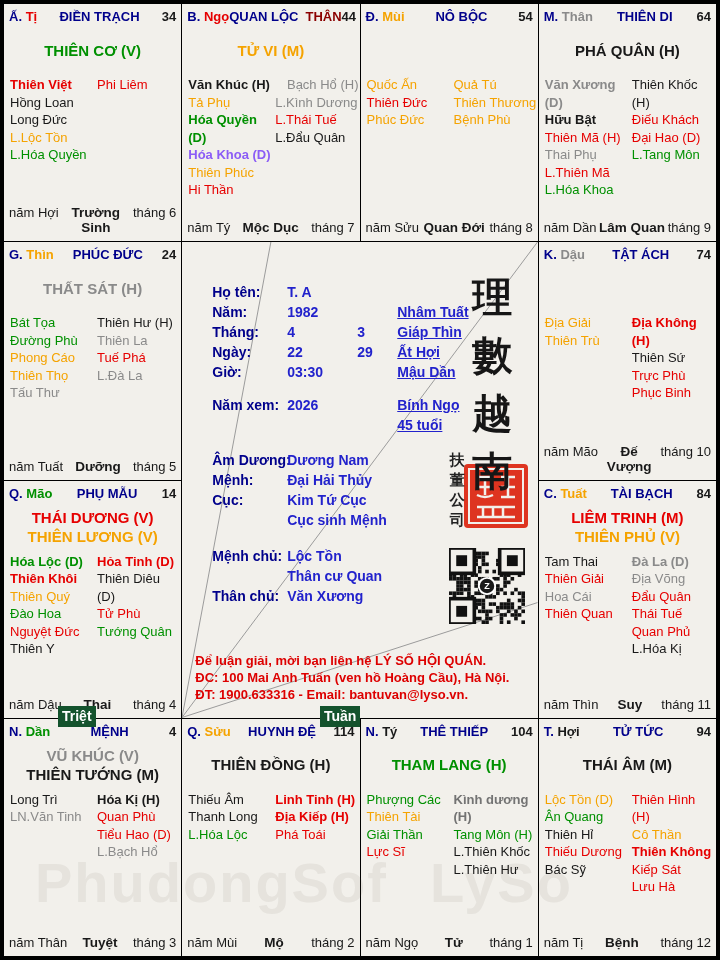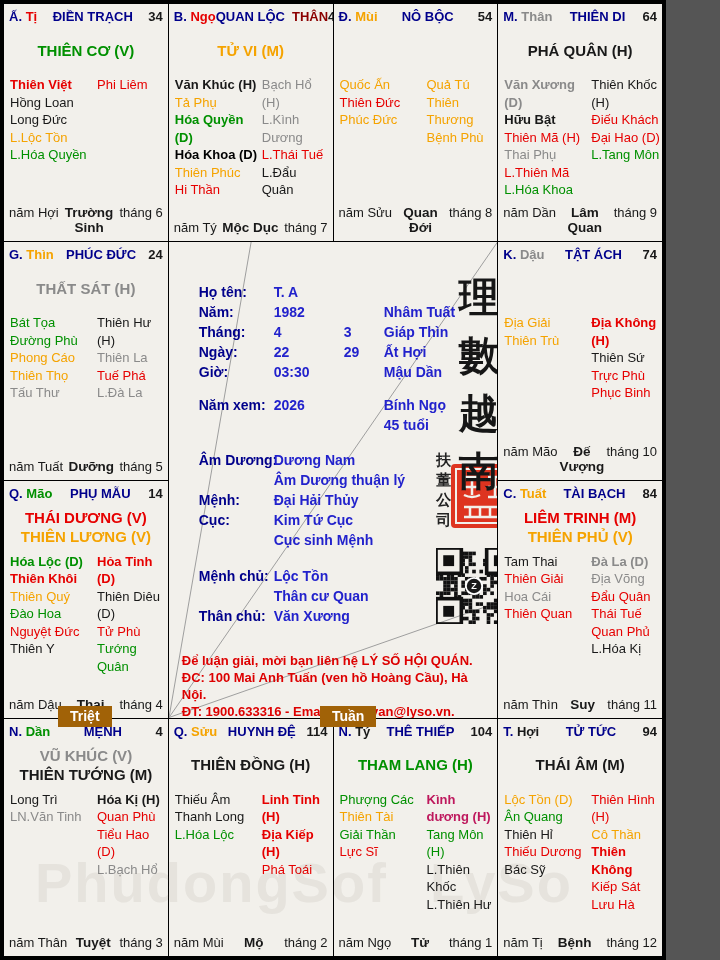--- a/index.html
+++ b/index.html
@@ -1,16 +1,16 @@
 <!DOCTYPE html>
 <html><head>
 <meta charset="utf-8">
 <style>
   html,body{margin:0;padding:0;background:#555;}
-  #stage{position:relative;width:666px;height:960px;background:#000;box-sizing:border-box;padding:4px;
+  #stage{position:relative;width:720px;height:960px;background:#000;box-sizing:border-box;padding:4px;
          font-family:"Liberation Sans","DejaVu Sans",sans-serif;}
   #grid{display:grid;width:100%;height:100%;gap:1px;
         grid-template-columns:repeat(4,1fr);grid-template-rows:repeat(4,1fr);
         grid-template-areas:"c1 c2 c3 c4" "c5 ce ce c6" "c7 ce ce c8" "c9 c10 c11 c12";}
   .cell{background:#F2F0EB;position:relative;overflow:hidden;}
   .p1{grid-area:c1}.p2{grid-area:c2}.p3{grid-area:c3}.p4{grid-area:c4}
   .p5{grid-area:c5}.p6{grid-area:c6}.p7{grid-area:c7}.p8{grid-area:c8}
   .p9{grid-area:c9}.p10{grid-area:c10}.p11{grid-area:c11}.p12{grid-area:c12}
   .pce{grid-area:ce}
   .hdr{position:absolute;top:5px;left:5px;right:5px;display:flex;align-items:baseline;
@@ -23,31 +23,31 @@
   .bot{position:absolute;left:5px;right:5px;bottom:6px;display:flex;align-items:baseline;font-size:13px;color:#191919;}
   .bot .stage{flex:1;text-align:center;font-weight:bold;font-size:13.5px;}
   
   .pce{z-index:0;}
   #fanlines{position:absolute;left:0;top:0;width:100%;height:100%;z-index:0;pointer-events:none;}
   #info{position:absolute;left:0;top:26px;right:0;z-index:2;font-size:14px;font-weight:bold;margin-top:16px;}
   .irow{position:relative;height:20px;}
   .irow .lab{position:absolute;left:30px;}
   .irow .v1{position:absolute;left:105px;}
   .irow .v2{position:absolute;left:175px;}
-  .irow .cc{position:absolute;left:215px;}
+  .irow .cc{position:absolute;left:215px;text-decoration:underline;}
   #callig{position:absolute;left:283px;top:26px;width:54px;z-index:2;text-align:center;
           font-family:"DejaVu Serif","Liberation Serif",serif;font-size:40px;line-height:58px;color:#161616;font-weight:bold;}
   #callig-small{position:absolute;left:266px;top:208px;width:18px;z-index:2;text-align:center;
           font-family:"DejaVu Serif","Liberation Serif",serif;font-size:15px;line-height:20px;color:#222;font-weight:bold;}
   #seal{position:absolute;left:281px;top:221px;z-index:1;}
   #qr{position:absolute;left:267px;top:306px;z-index:2;}
   #contact{position:absolute;left:13px;top:410px;right:4px;z-index:2;
            font-size:13px;line-height:17px;font-weight:bold;color:#DD0000;}
-  .badge{position:absolute;background:#a16207;color:#fff;font-weight:bold;font-size:14px;
-         text-align:center;padding:2px 12px;z-index:6;line-height:17px;}
+  .badge{position:absolute;background:#14532d;color:#fff;font-weight:bold;font-size:14px;
+         text-align:center;padding:2px 4px;z-index:6;line-height:17px;}
   #badge-triet{left:58px;top:706px;}
   #badge-tuan{left:320px;top:706px;}
   .wm{position:absolute;z-index:5;font-size:56px;font-weight:bold;letter-spacing:2px;
       color:rgba(90,80,60,0.08);pointer-events:none;}
   #wm1{left:35px;top:850px;}
   #wm2{left:430px;top:850px;}
 </style>
 </head>
 <body>
 
@@ -84,26 +84,26 @@
           <span class="mid"><span style="color: rgb(0, 0, 139);">QUAN LỘC</span><span style="color: rgb(139, 0, 0); margin-left: 7px;">THÂN</span></span>
           <span style="color: rgb(25, 25, 25); text-align: center;">44</span>
         </div>
         <div class="mains">
           <div style="color: rgb(245, 163, 0);">TỬ VI (M)</div>
         </div>
         <div class="colL">
           <div style="color: rgb(25, 25, 25); font-weight: bold;">Văn Khúc (H)</div>
           <div style="color: rgb(245, 163, 0);">Tả Phụ</div>
           <div style="color: rgb(0, 144, 0); font-weight: bold;">Hóa Quyền (D)</div>
-          <div style="color: #000000; font-weight: bold;">Hóa Khoa (D)</div>
+          <div style="color: #8b5cf6; font-weight: bold;">Hóa Khoa (D)</div>
           <div style="color: rgb(245, 163, 0);">Thiên Phúc</div>
           <div style="color: rgb(230, 0, 0);">Hi Thần</div>
         </div>
         <div class="colR">
-          <div style="color: rgb(138, 138, 138);">Bạch Hổ (H)</div>
+          <div style="color: rgb(138, 138, 138); text-align: right;">Bạch Hổ (H)</div>
           <div style="color: rgb(138, 138, 138);">L.Kình Dương</div>
           <div style="color: rgb(230, 0, 0);">L.Thái Tuế</div>
           <div style="color: rgb(25, 25, 25);">L.Đẩu Quân</div>
         </div>
         <div class="bot">
           <span>năm Tý</span>
           <span class="stage">Mộc Dục</span>
           <span>tháng 7</span>
         </div>
       </div>
@@ -223,23 +223,20 @@
             <span class="lab" style="color: rgb(0, 0, 139);">Năm xem:</span>
             <span class="v1" style="color: rgb(34, 34, 204);">2026</span>
             <span class="cc" style="color: rgb(34, 34, 204);">Bính Ngọ</span>
           </div>
           <div class="irow">
             <span class="cc" style="color: rgb(34, 34, 204);">45 tuổi</span>
           </div>
           <div class="irow" style="margin-top: 15px;">
             <span class="lab" style="color: rgb(0, 0, 139);">Âm Dương:</span>
             <span class="v1" style="color: rgb(34, 34, 204);">Dương Nam</span>
-          </div>
-          <div class="irow">
-            <span class="v1" style="color: rgb(34, 34, 204);">Âm Dương thuận lý</span>
           </div>
           <div class="irow">
             <span class="lab" style="color: rgb(0, 0, 139);">Mệnh:</span>
             <span class="v1" style="color: rgb(34, 34, 204);">Đại Hải Thủy</span>
           </div>
           <div class="irow">
             <span class="lab" style="color: rgb(0, 0, 139);">Cục:</span>
             <span class="v1" style="color: rgb(34, 34, 204);">Kim Tứ Cục</span>
           </div>
           <div class="irow">
@@ -572,21 +569,21 @@
         <div class="mains">
           <div style="color: rgb(0, 144, 0);">THAM LANG (H)</div>
         </div>
         <div class="colL">
           <div style="color: rgb(0, 144, 0);">Phượng Các</div>
           <div style="color: rgb(245, 163, 0);">Thiên Tài</div>
           <div style="color: rgb(0, 144, 0);">Giải Thần</div>
           <div style="color: rgb(230, 0, 0);">Lực Sĩ</div>
         </div>
         <div class="colR">
-          <div style="color: #be185d; font-weight: bold;">Kình dương (H)</div>
+          <div style="color: #737373; font-weight: bold;">Kình dương (H)</div>
           <div style="color: rgb(0, 144, 0);">Tang Môn (H)</div>
           <div style="color: rgb(25, 25, 25);">L.Thiên Khốc</div>
           <div style="color: rgb(25, 25, 25);">L.Thiên Hư</div>
         </div>
         <div class="bot">
           <span>năm Ngọ</span>
           <span class="stage">Tử</span>
           <span>tháng 1</span>
         </div>
       </div>

